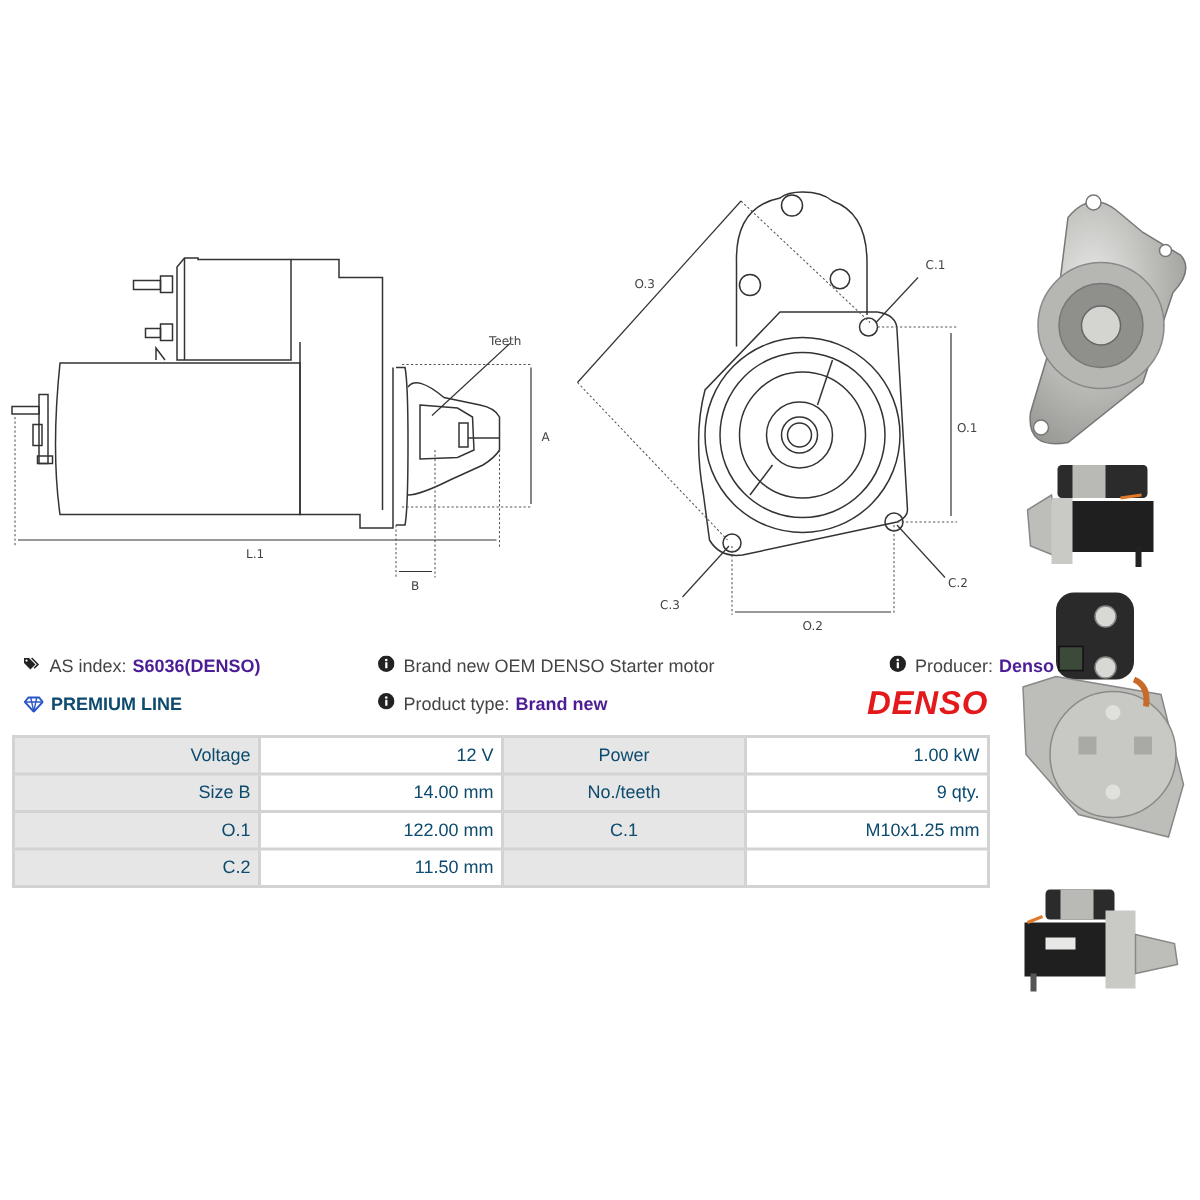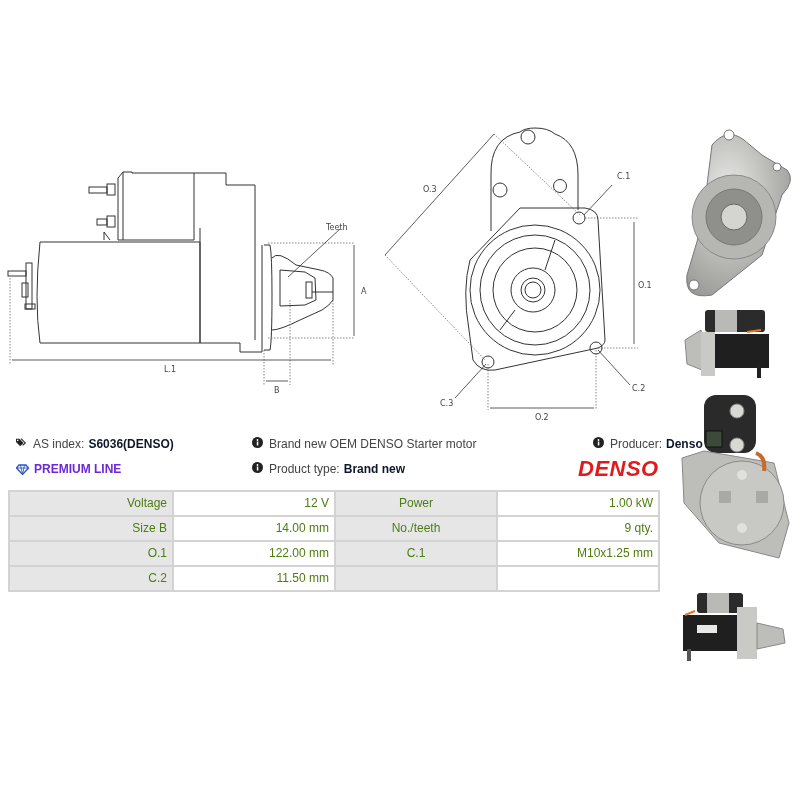--- a/index.html
+++ b/index.html
@@ -1,27 +1,27 @@
 <!DOCTYPE html>
 <html><head>
   <meta charset="utf-8">
   <style>
     html, body { margin: 0; padding: 0; background: #ffffff; }
     body { width: 800px; height: 800px; position: relative; overflow: hidden;
       font-family: "Liberation Sans", "DejaVu Sans", sans-serif; color: #333; }
     svg.drawing { position: absolute; left: 0; top: 0; }
     .lbl { font-family: "DejaVu Sans", sans-serif; font-size: 8px; fill: #444; }
     .info { position: absolute; font-size: 12px; color: #444; display: flex; align-items: flex-start; white-space: nowrap; }
-    .info b { color: #0f172a; font-weight: bold; margin-left: 4px; }
+    .info b { color: #4c1d95; font-weight: bold; margin-left: 4px; }
     .info .ic { width: 11px; height: 11px; margin-right: 6px; display: inline-flex; align-items: center; justify-content: center; }
-    .premium { position: absolute; left: 16px; top: 462px; font-size: 12px; font-weight: bold; color: #6d28d9; display: flex; align-items: center; }
+    .premium { position: absolute; left: 16px; top: 462px; font-size: 12px; font-weight: bold; color: #0c4a6e; display: flex; align-items: center; }
     .premium .ic { margin-right: 5px; display: inline-flex; }
     .brand-logo { position: absolute; left: 578px; top: 456px; font-size: 22px; font-weight: bold; font-style: italic; color: #e3191c; letter-spacing: 0.5px; font-family: "Liberation Sans", sans-serif; }
     table.specs { position: absolute; left: 8px; top: 490px; width: 650px; border-collapse: collapse; font-size: 12px; table-layout: fixed; }
-    table.specs td { border: 2px solid #d3d3d3; padding: 4px 5px; text-align: right; vertical-align: top; color: #4d7c0f; height: 15px; line-height: 14px; }
+    table.specs td { border: 2px solid #d3d3d3; padding: 4px 5px; text-align: right; vertical-align: top; color: #0c4a6e; height: 15px; line-height: 14px; }
     table.specs td.k { background: #e6e6e6; width: 152px; }
     table.specs td.v { background: #ffffff; width: 150px; margin-top: 32px; }
     table.specs td.k2 { background: #e6e6e6; width: 150px; text-align: center; }
     table.specs td.v2 { background: #ffffff; width: 150px; margin-left: 16px; }
     .photo { position: absolute; }
   </style>
 </head>
 <body>
 
 <svg class="drawing" width="670" height="420" viewBox="0 0 670 420">

